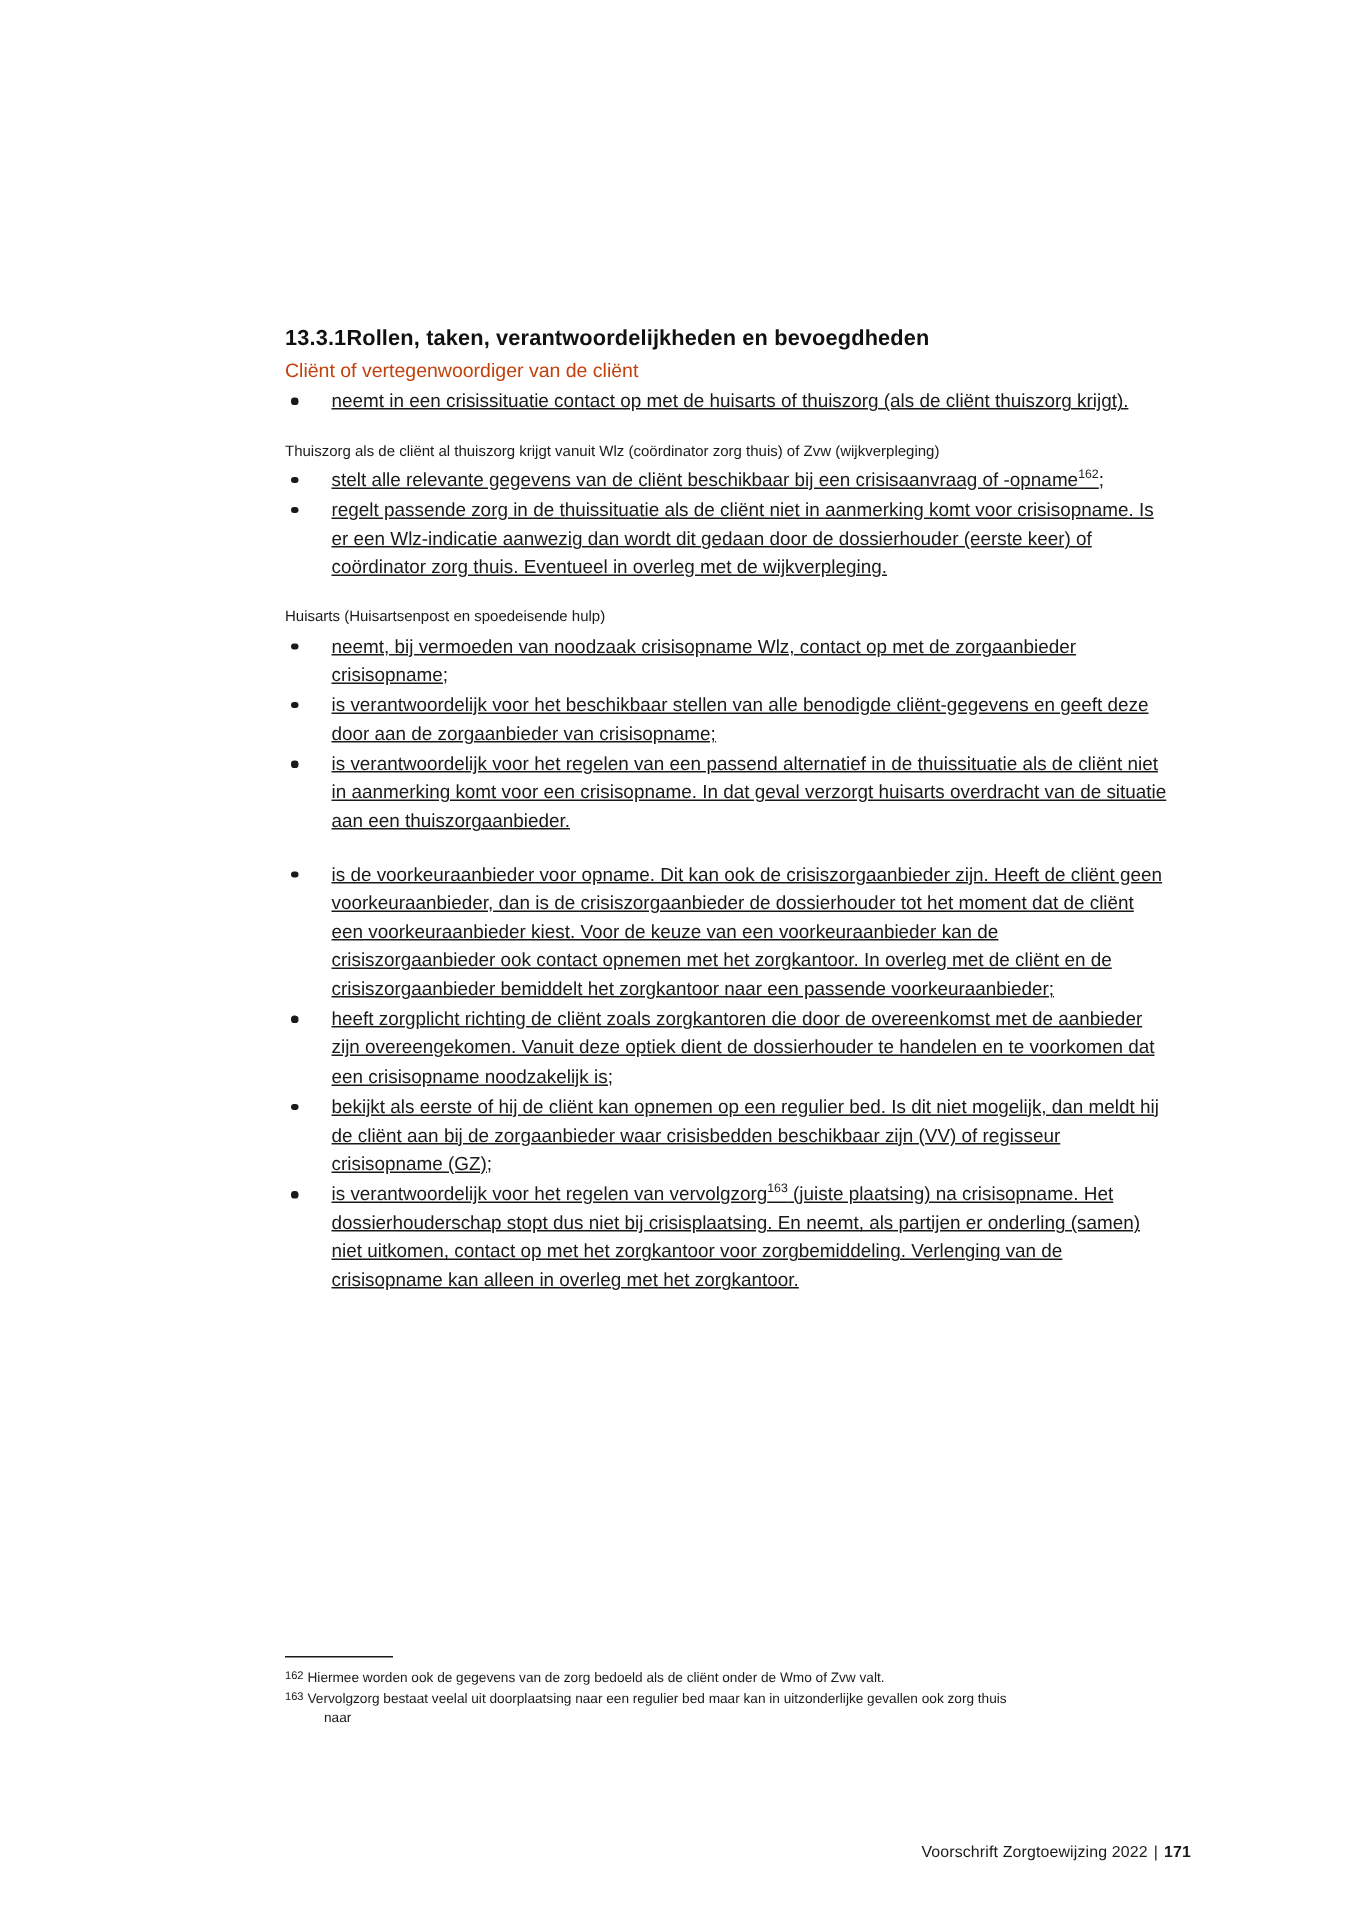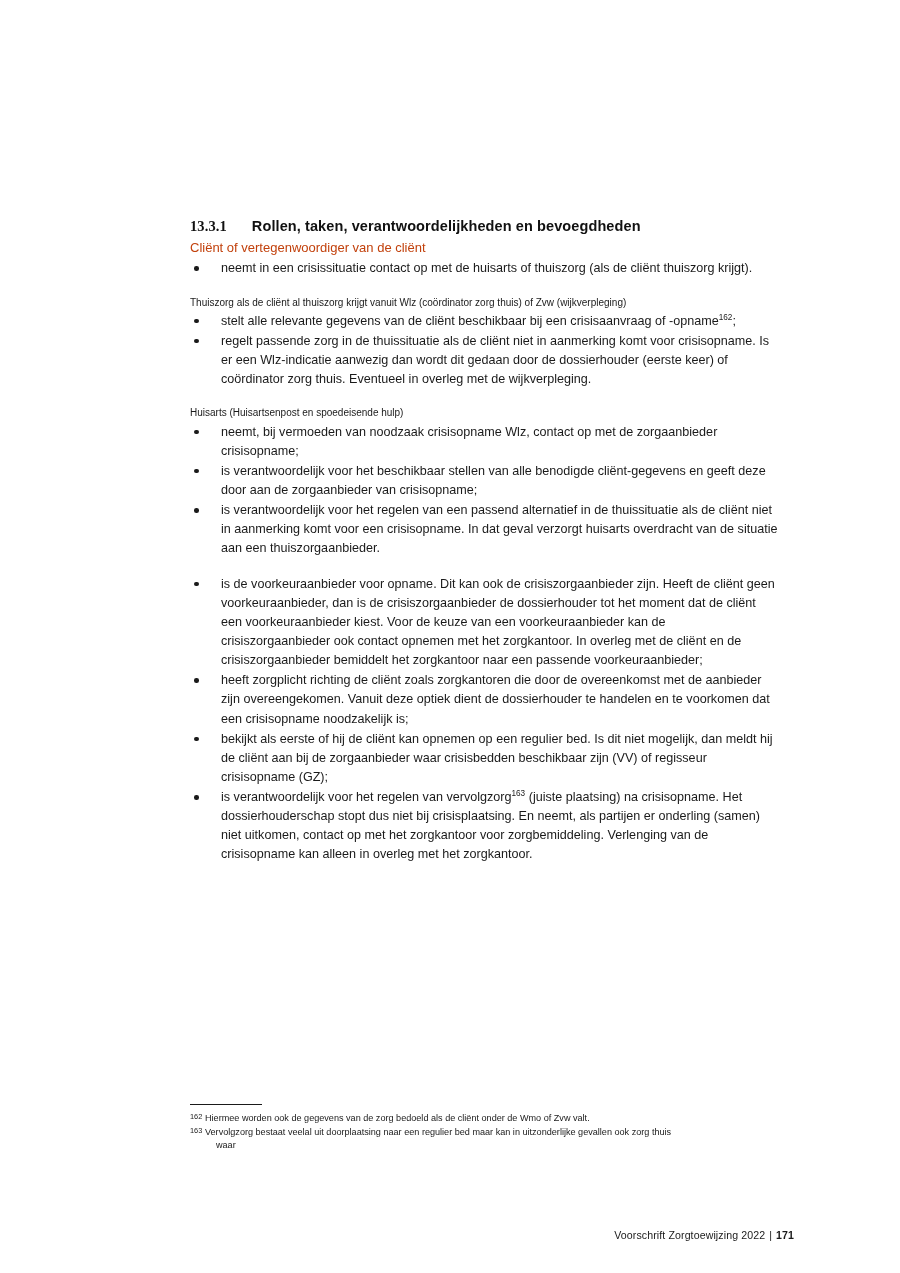--- a/index.html
+++ b/index.html
@@ -30,42 +30,42 @@
   }
   h1.section-title {
     font-size: 14.5px;
     font-weight: bold;
     margin: 0 0 4px 0;
     letter-spacing: 0.1px;
     color: #111;
   }
   .section-number {
     display: inline-block;
-    margin-right: 25px;
-    font-family: Liberation Serif, serif;
+    margin-right: 0;
   }
   .lead {
     font-size: 13px;
     line-height: 1.42;
     margin: 0 0 2px 0;
     color: #c2410c;
   }
   .subhead {
     font-size: 10px;
     line-height: 1.52;
     margin: 0;
     color: #1a1a1a;
   }
   .block {
     margin-top: 16px;
   }
   ul.bullets {
     list-style: none;
     margin: 2px 16px 0 0;
     padding: 0;
+    text-decoration: underline;
   }
   ul.bullets li {
     position: relative;
     padding-left: 31px;
     font-size: 12.6px;
     line-height: 1.52;
     margin-bottom: 1px;
     color: #1a1a1a;
   }
   ul.bullets li::before {
@@ -172,21 +172,21 @@
           </ul>
         </div>
       </div>
 
   </div>
 
   <div class="footnotes">
     <div class="footnote-rule"></div>
     <div id="footnote-list">
         <p class="footnote"><span class="fn-num">162</span><span>Hiermee worden ook de gegevens van de zorg bedoeld als de cliënt onder de Wmo of Zvw valt.</span></p>
-        <p class="footnote"><span class="fn-num">163</span><span>Vervolgzorg bestaat veelal uit doorplaatsing naar een regulier bed maar kan in uitzonderlijke gevallen ook zorg thuis</span><span class="fn-cont">waar</span></p>
+        <p class="footnote"><span class="fn-num">163</span><span>Vervolgzorg bestaat veelal uit doorplaatsing naar een regulier bed maar kan in uitzonderlijke gevallen ook zorg thuis</span><span class="fn-cont">naar</span></p>
       </div>
   </div>
 
   <div class="page-footer">
     <span>Voorschrift Zorgtoewijzing 2022</span><span class="footer-sep">|</span><span class="footer-page">171</span>
   </div>
 
 </div>
 
 </body></html>

